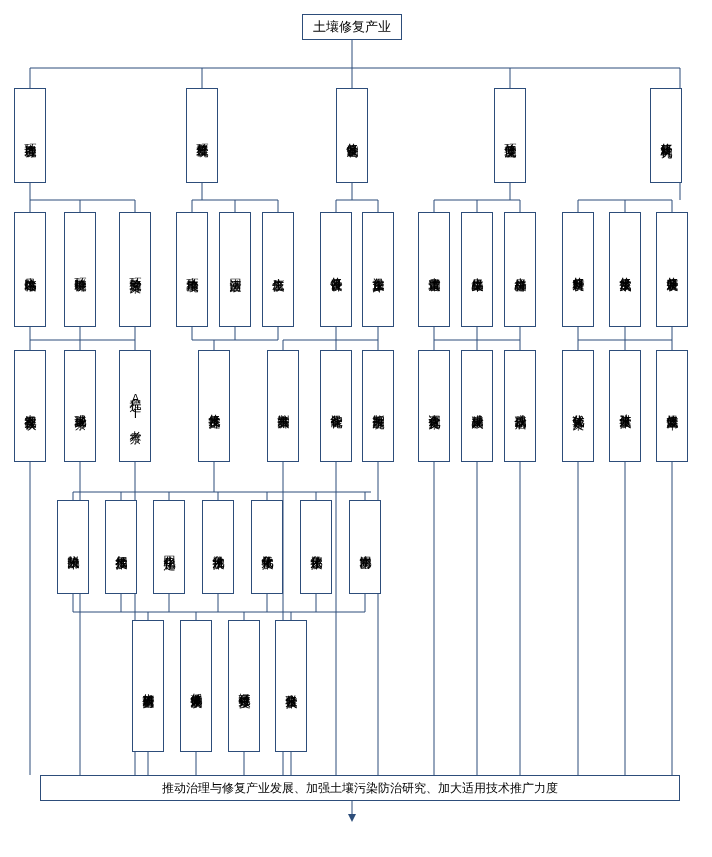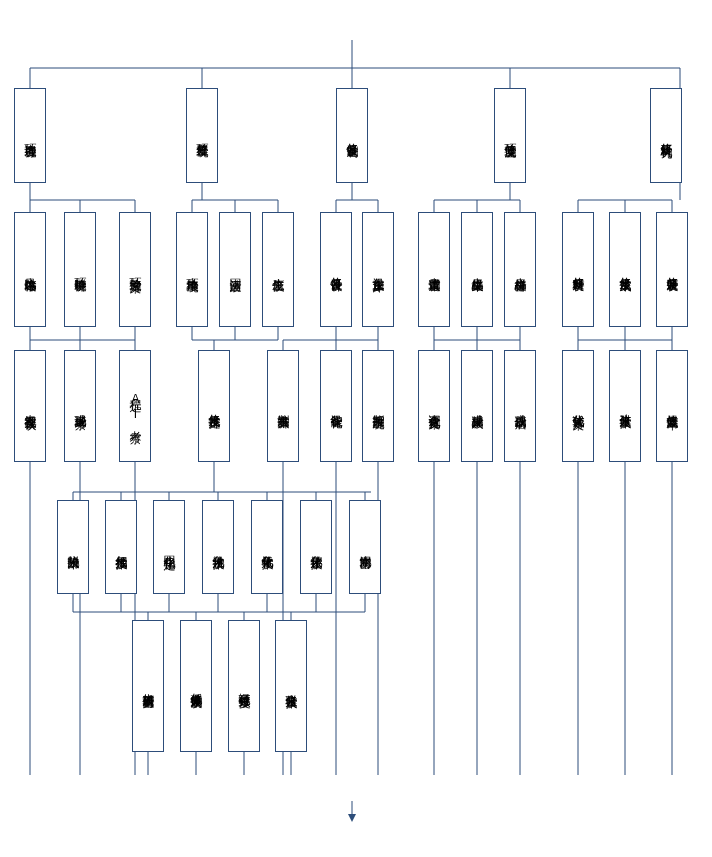--- a/index.html
+++ b/index.html
@@ -177,20 +177,23 @@
       <path d="M244 752 L244 775"></path>
       <path d="M291 752 L291 775"></path>
 
       <path d="M352 801 L352 820"></path>
     </g>
     <g fill="#2d4d7a">
       <polygon points="352,822 348,814 356,814"></polygon>
     </g>
   </svg>
 
+  <div class="node h fs13" style="left:302px; top:14px; width:100px; height:26px;">
+    <span>土壤修复产业</span>
+  </div>
 
   <div class="node v fs12" style="left:14px; top:88px; width:32px; height:95px;">
     <span>环境咨询服务</span>
   </div>
   <div class="node v fs12" style="left:186px; top:88px; width:32px; height:95px;">
     <span>环境修复工程</span>
   </div>
   <div class="node v fs12" style="left:336px; top:88px; width:32px; height:95px;">
     <span>修复设备制造</span>
   </div>
@@ -312,15 +315,18 @@
   <div class="node v fs12" style="left:180px; top:620px; width:32px; height:132px;">
     <span>低碳修复技术研发</span>
   </div>
   <div class="node v fs12" style="left:228px; top:620px; width:32px; height:132px;">
     <span>绿色可持续修复</span>
   </div>
   <div class="node v fs12" style="left:275px; top:620px; width:32px; height:132px;">
     <span>联合修复技术</span>
   </div>
 
+  <div class="node h fs12" style="left:40px; top:775px; width:640px; height:26px;">
+    <span>推动治理与修复产业发展、加强土壤污染防治研究、加大适用技术推广力度</span>
+  </div>
 
 
 </div>
 
 </body></html>

